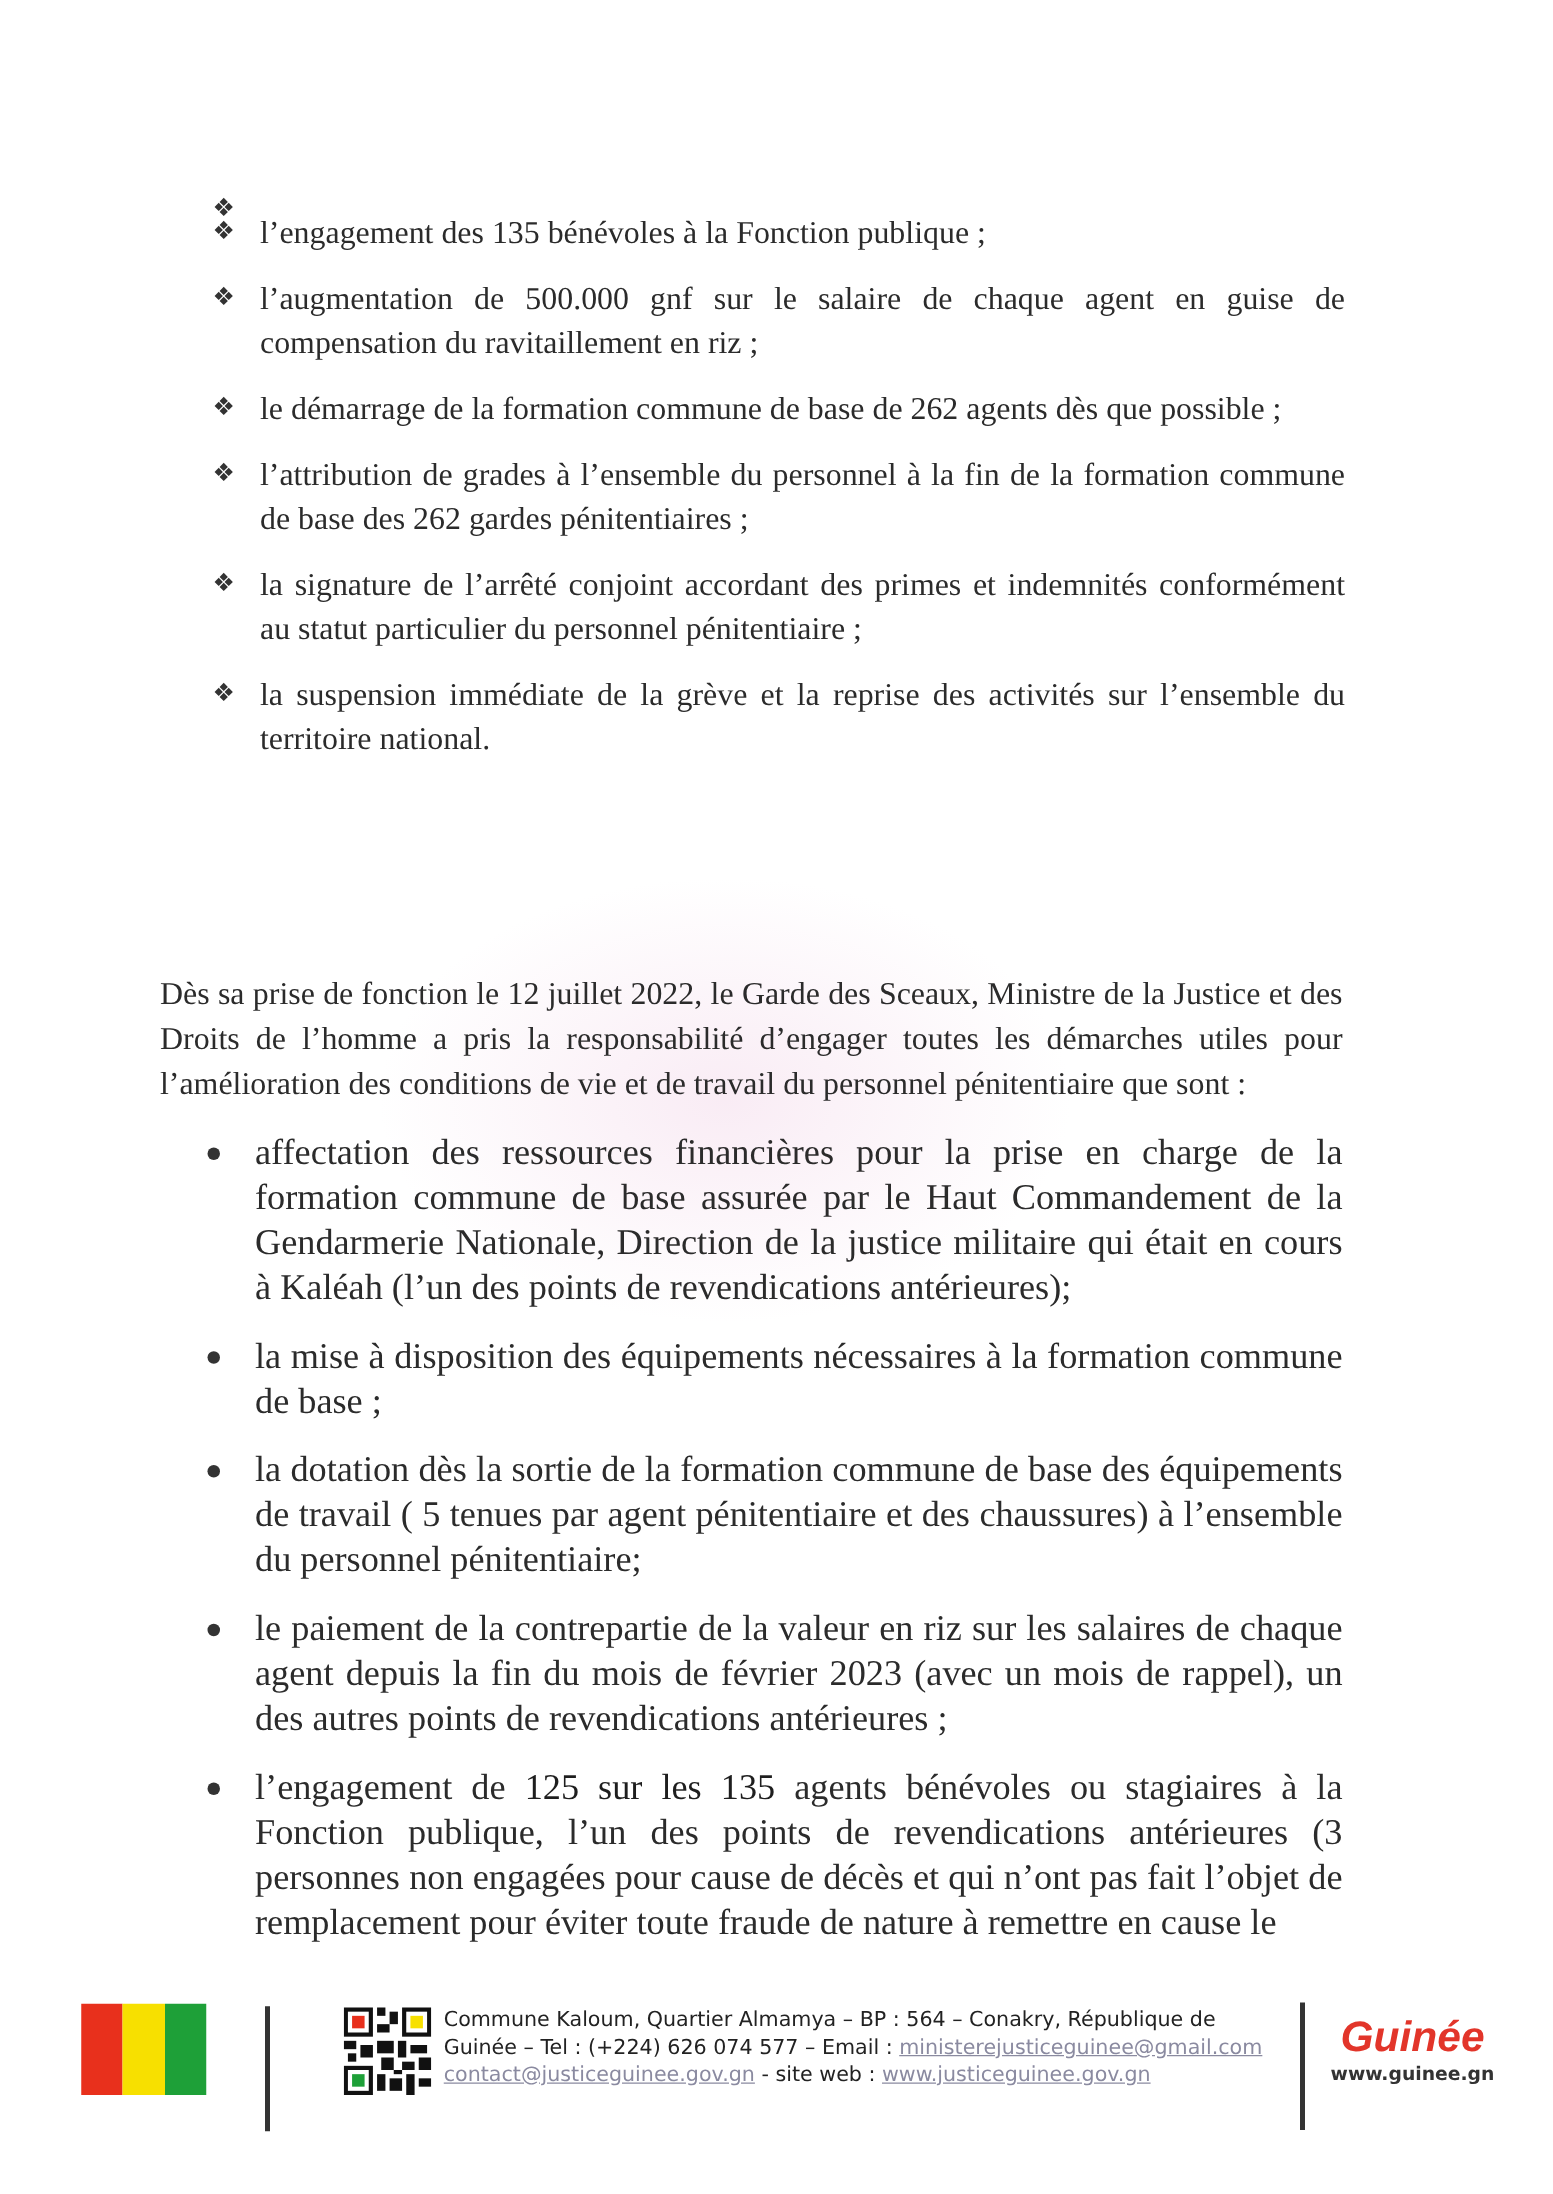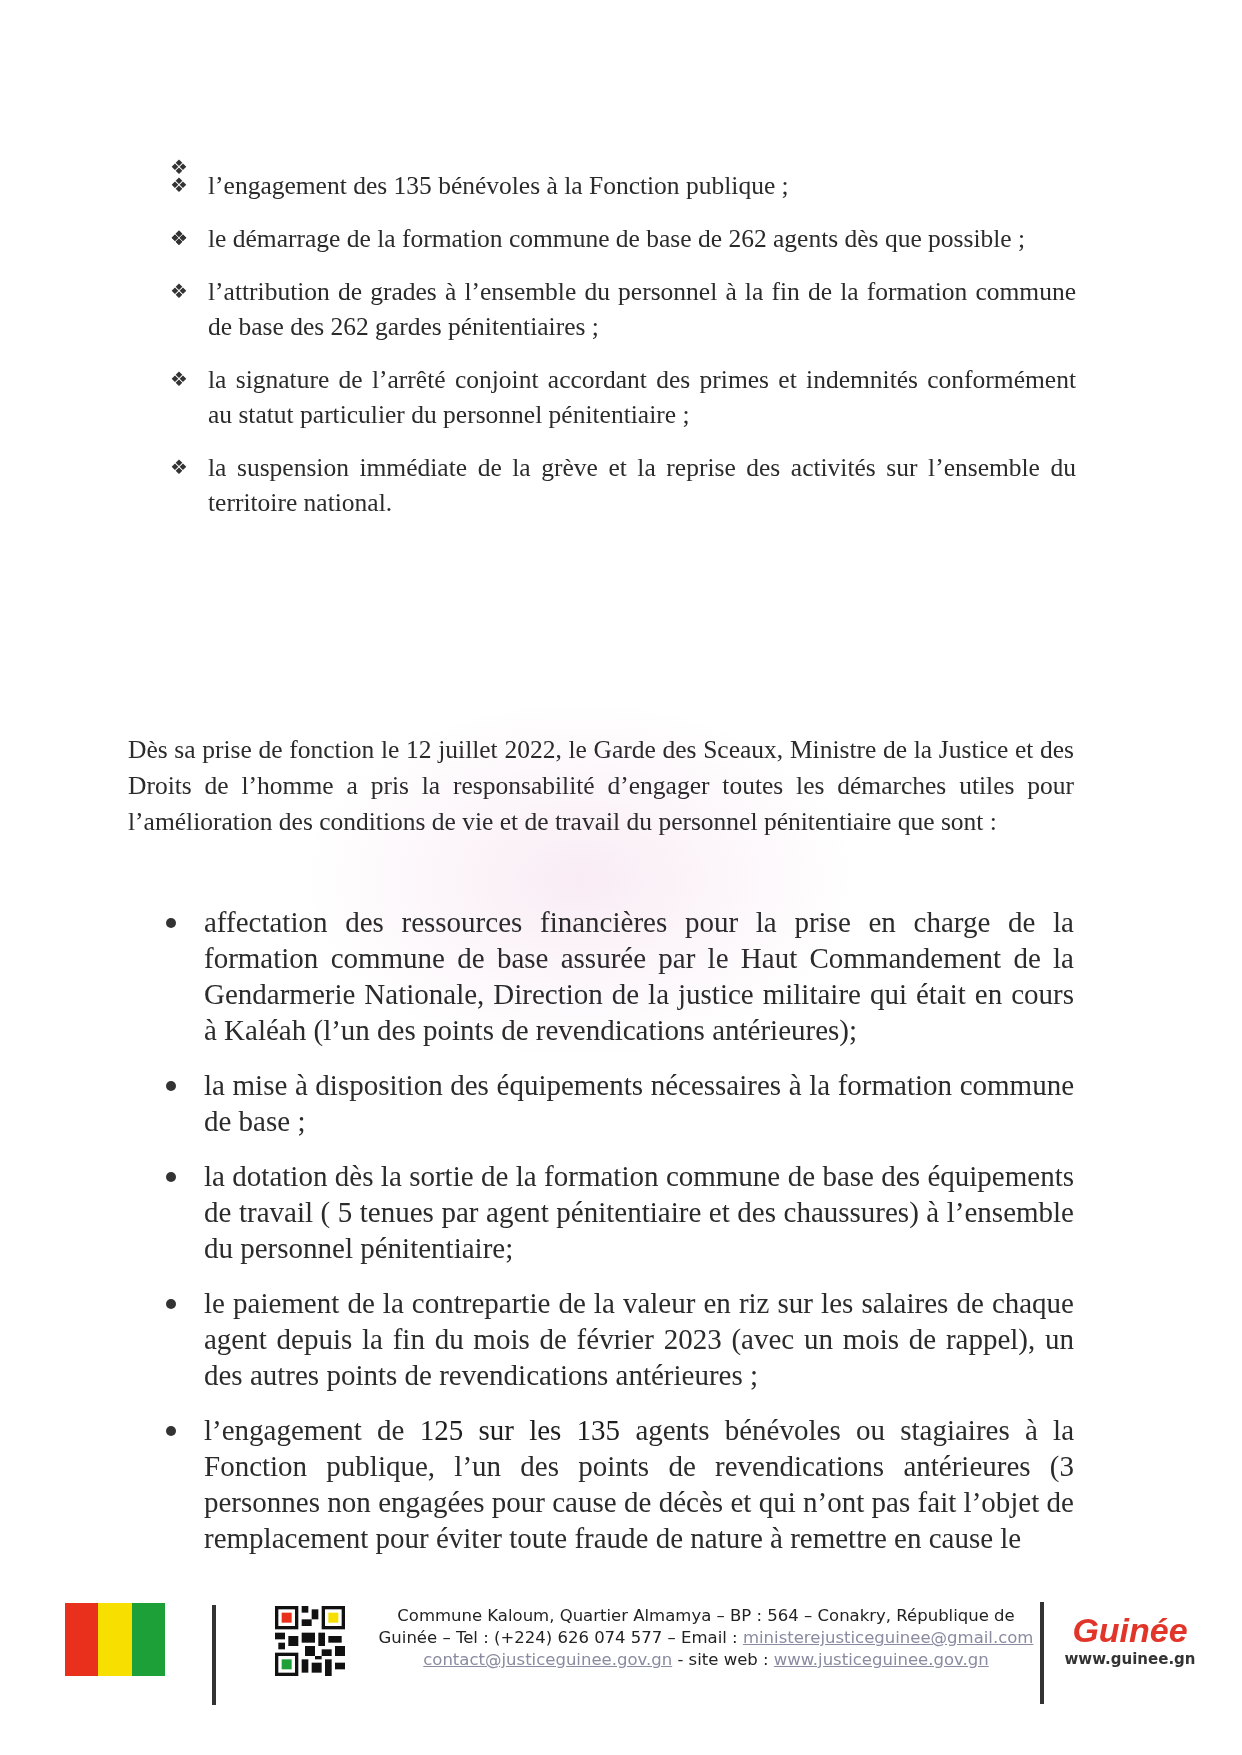--- a/index.html
+++ b/index.html
@@ -5,50 +5,50 @@
     html, body { margin: 0; padding: 0; background: #ffffff; }
     body { width: 1242px; height: 1755px; position: relative; overflow: hidden;
            font-family: "Liberation Serif", "DejaVu Serif", serif; color: #2b2b2b; }
     .watermark { position: absolute; left: 300px; top: 700px; width: 560px; height: 360px;
                  border-radius: 50%; background: radial-gradient(ellipse at center, rgba(238,200,225,0.35), rgba(255,255,255,0) 70%); }
     .page { position: absolute; left: 0; top: 0; width: 1242px; }
     .dlist { position: absolute; left: 170px; top: 150px; width: 906px; margin: 0; padding: 0; list-style: none; }
     .dlist li { position: relative; padding-left: 38px; font-size: 25.5px; line-height: 35px;
                 text-align: justify; margin-bottom: 18px; }
     .dlist li .bullet { position: absolute; left: 0; top: 0; font-size: 20px; color: #333; }
-    .para { position: absolute; left: 128px; top: 732px; width: 946px; font-size: 25.5px; line-height: 36px;
+    .para { position: absolute; left: 128px; top: 777px; width: 946px; font-size: 25.5px; line-height: 36px;
             text-align: justify; margin: 0; }
     .blist { position: absolute; left: 162px; top: 904px; width: 912px; margin: 0; padding: 0; list-style: none; }
     .blist li { position: relative; padding-left: 42px; font-size: 29px; line-height: 36px;
                 text-align: justify; margin-bottom: 19px; }
     .blist li .dot { position: absolute; left: 4px; top: 14px; width: 10px; height: 10px; border-radius: 50%; background: #333; }
     b { font-weight: normal; color: #1e1e1e; }
 
     .footer { position: absolute; left: 0; top: 1590px; width: 1242px; height: 130px; }
     .flag { position: absolute; left: 65px; top: 13px; width: 100px; height: 73px; display: flex; }
     .flag span { flex: 1; }
     .vline { position: absolute; width: 4px; background: #333; }
     .qr { position: absolute; left: 275px; top: 15px; width: 70px; height: 72px; }
-    .addr { position: absolute; left: 376px; top: 15px; width: 660px; text-align: center;
+    .addr { position: absolute; left: 355px; top: 15px; width: 660px; text-align: left;
             font-family: "DejaVu Sans", "Liberation Sans", sans-serif; font-size: 16.5px; line-height: 22px; color: #222; }
     .addr .lnk { color: #8a8aa0; text-decoration: underline; }
     .logo { position: absolute; left: 1060px; top: 20px; width: 140px; text-align: center; }
     .logo .brand { font-family: Liberation Sans, sans-serif; font-style: italic; font-weight: bold; font-size: 34px; color: #e2352a; line-height: 40px; }
     .logo .site { font-family: "DejaVu Sans", sans-serif; font-size: 15px; font-weight: bold; color: #333; }
   </style>
 </head>
 <body>
 
 <div class="watermark"></div>
 
 <div class="page">
   <ul class="dlist">
     <li><span class="bullet">❖</span></li>
     <li><span class="bullet">❖</span><span>l’engagement des 135 bénévoles à la Fonction publique ;</span></li>
-    <li><span class="bullet">❖</span></li>
+    <li><span class="bullet">❖</span><span>l’augmentation de 500.000 gnf sur le salaire de chaque agent en guise de compensation du ravitaillement en riz ;</span></li>
     <li><span class="bullet">❖</span><span>le démarrage de la formation commune de base de 262 agents dès que possible ;</span></li>
     <li><span class="bullet">❖</span><span>l’attribution de grades à l’ensemble du personnel à la fin de la formation commune de base des  262 gardes pénitentiaires ;</span></li>
     <li><span class="bullet">❖</span><span>la signature de l’arrêté conjoint accordant des primes et indemnités conformément au statut particulier du personnel pénitentiaire ;</span></li>
     <li><span class="bullet">❖</span><span>la suspension immédiate de la grève et la reprise des activités sur l’ensemble du territoire national.</span></li>
   </ul>
 
   <p class="para">Dès sa prise de fonction le 12 juillet 2022, le Garde des Sceaux, Ministre de la Justice et des Droits de l’homme a pris la responsabilité d’engager toutes les démarches utiles pour l’amélioration des conditions de vie et de travail du personnel pénitentiaire que sont :</p>
 
   <ul class="blist">
     <li><span class="dot"></span><span>affectation des ressources financières pour la prise en charge de la formation commune de base assurée par le Haut Commandement de la Gendarmerie Nationale, Direction de la justice militaire qui était en cours à Kaléah (l’un des points de revendications antérieures);</span></li>

